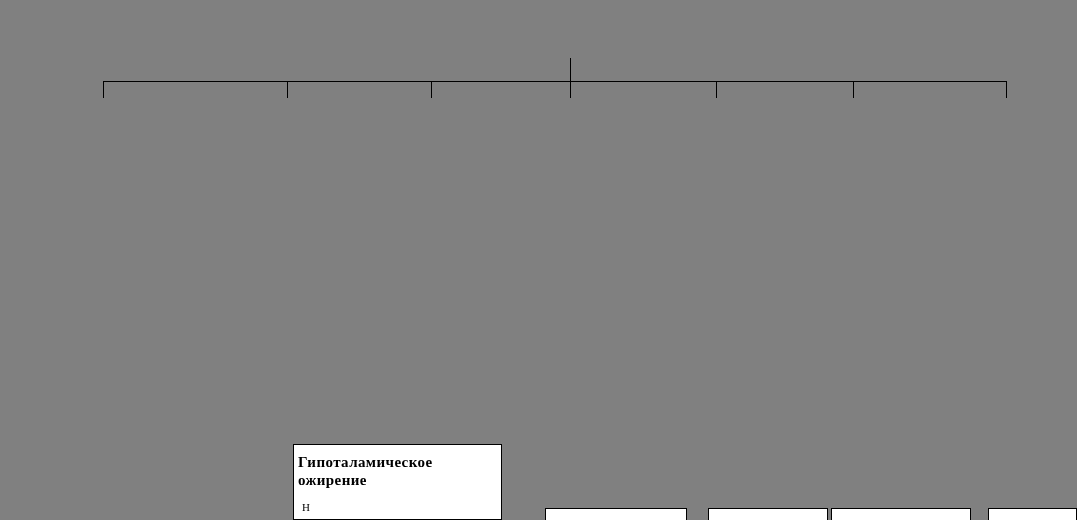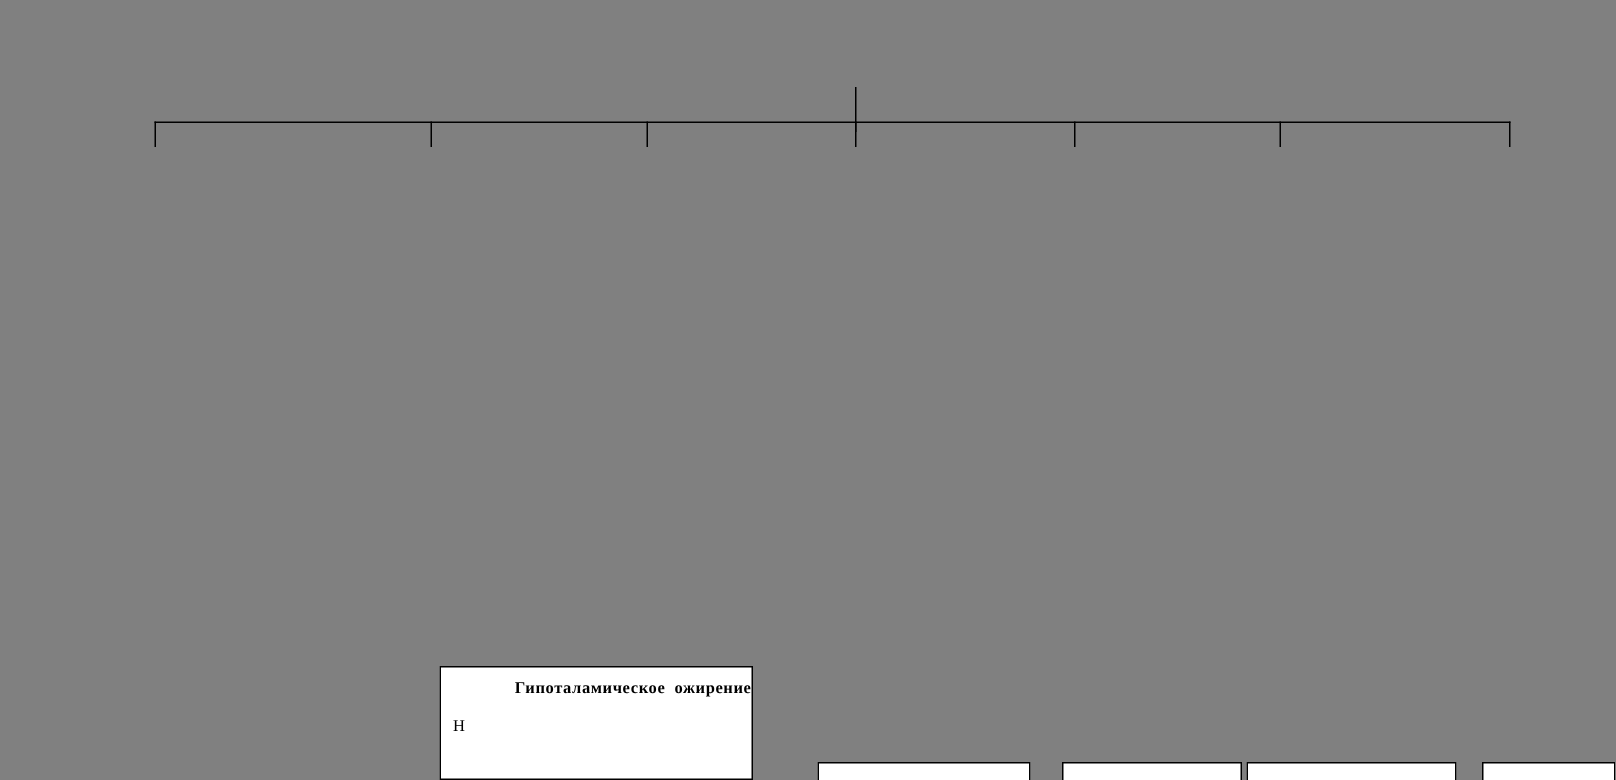--- a/index.html
+++ b/index.html
@@ -32,24 +32,24 @@
   .node-box {
     position: absolute;
     background: #ffffff;
     border: 1px solid #000000;
     box-sizing: border-box;
     overflow: hidden;
   }
   .node-title {
     font-family: "Liberation Serif", serif;
     font-weight: bold;
-    font-size: 11px;
+    font-size: 15px;
     letter-spacing: 0.4px;
     color: #000000;
-    text-align: right;
+    text-align: left;
     padding: 8px 0 0 4px;
     line-height: 1.2;
     word-spacing: 3px;
   }
   .node-body {
     font-family: "Liberation Serif", serif;
     font-size: 11px;
     color: #000000;
     text-align: left;
     padding: 12px 8px 0 8px;

